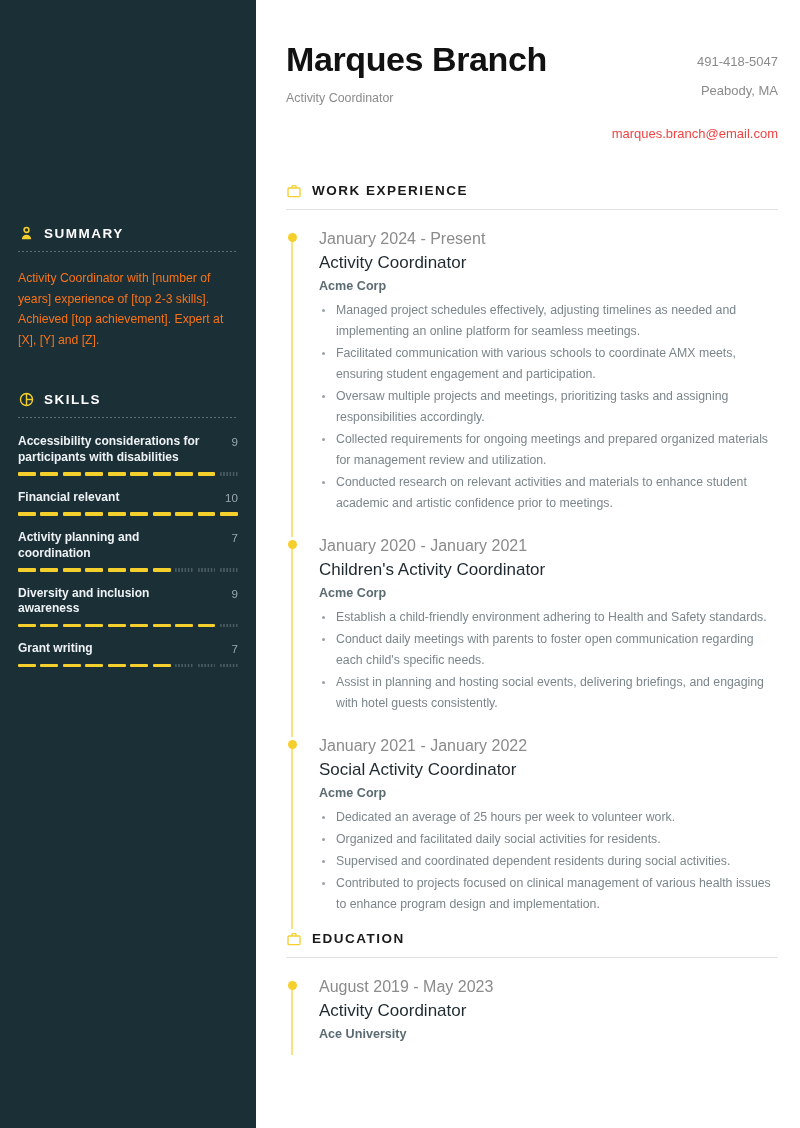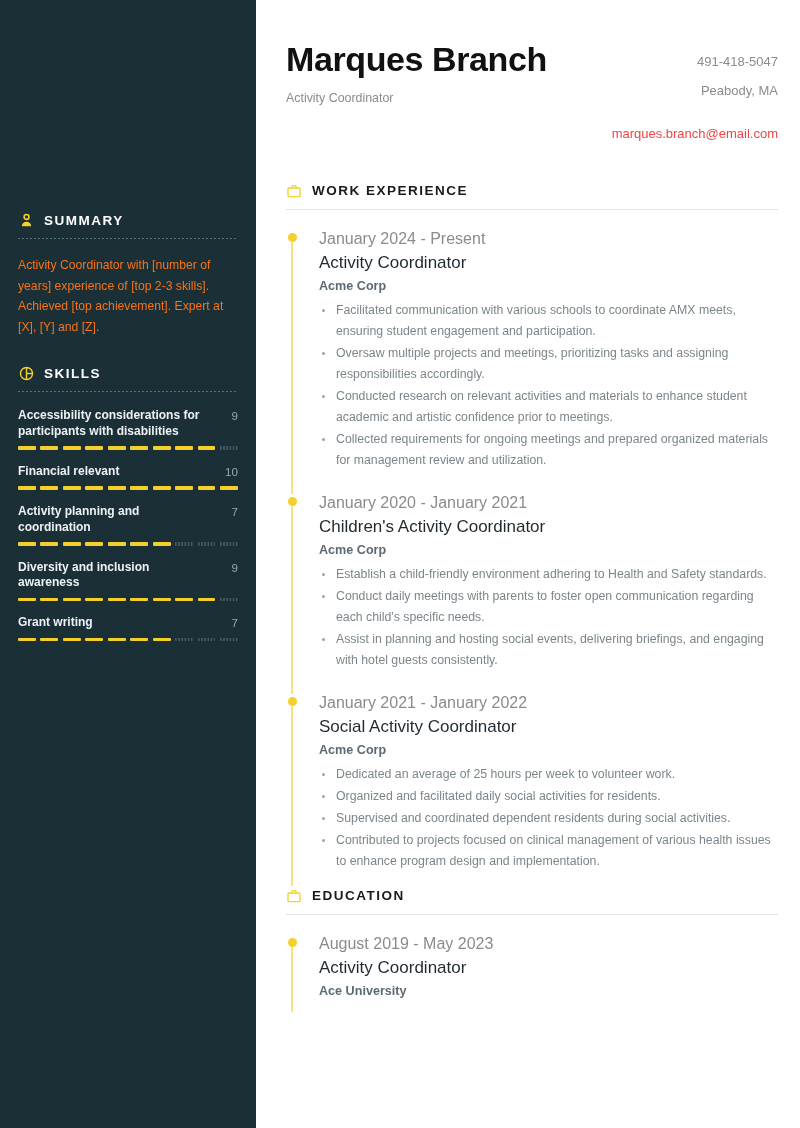--- a/index.html
+++ b/index.html
@@ -20,21 +20,21 @@
 
   
   .sidebar {
     width: 256px;
     flex: 0 0 256px;
     background: #1b2f37;
     padding: 0 18px;
     color: #c9d2d6;
   }
 
-  .sb-section { margin-top: 0; }
+  .sb-section { margin-top: 13px; }
   .sb-section.summary { padding-top: 212px; }
   .sb-section.skills { padding-top: 28px; }
 
   .sb-head {
     display: flex;
     align-items: center;
     gap: 9px;
     margin-bottom: 9px;
   }
   .sb-head-title {
@@ -381,24 +381,25 @@
       </div>
       <div class="sec-divider"></div>
       <div class="entries" id="work-entries">
           <div class="entry">
             <span class="tl-line"></span>
             <span class="tl-dot"></span>
             <div class="entry-date">January 2024 - Present</div>
             <div class="entry-role">Activity Coordinator</div>
             <div class="entry-org">Acme Corp</div>
             <ul class="bullets">
+              <li>Managed project schedules effectively, adjusting timelines as needed and implementing an online platform for seamless meetings.</li>
               <li>Facilitated communication with various schools to coordinate AMX meets, ensuring student engagement and participation.</li>
               <li>Oversaw multiple projects and meetings, prioritizing tasks and assigning responsibilities accordingly.</li>
+              <li>Collected requirements for ongoing meetings and prepared organized materials for management review and utilization.</li>
               <li>Conducted research on relevant activities and materials to enhance student academic and artistic confidence prior to meetings.</li>
-              <li>Collected requirements for ongoing meetings and prepared organized materials for management review and utilization.</li>
             </ul>
           </div>
           <div class="entry">
             <span class="tl-line"></span>
             <span class="tl-dot"></span>
             <div class="entry-date">January 2020 - January 2021</div>
             <div class="entry-role">Children's Activity Coordinator</div>
             <div class="entry-org">Acme Corp</div>
             <ul class="bullets">
               <li>Establish a child-friendly environment adhering to Health and Safety standards.</li>

